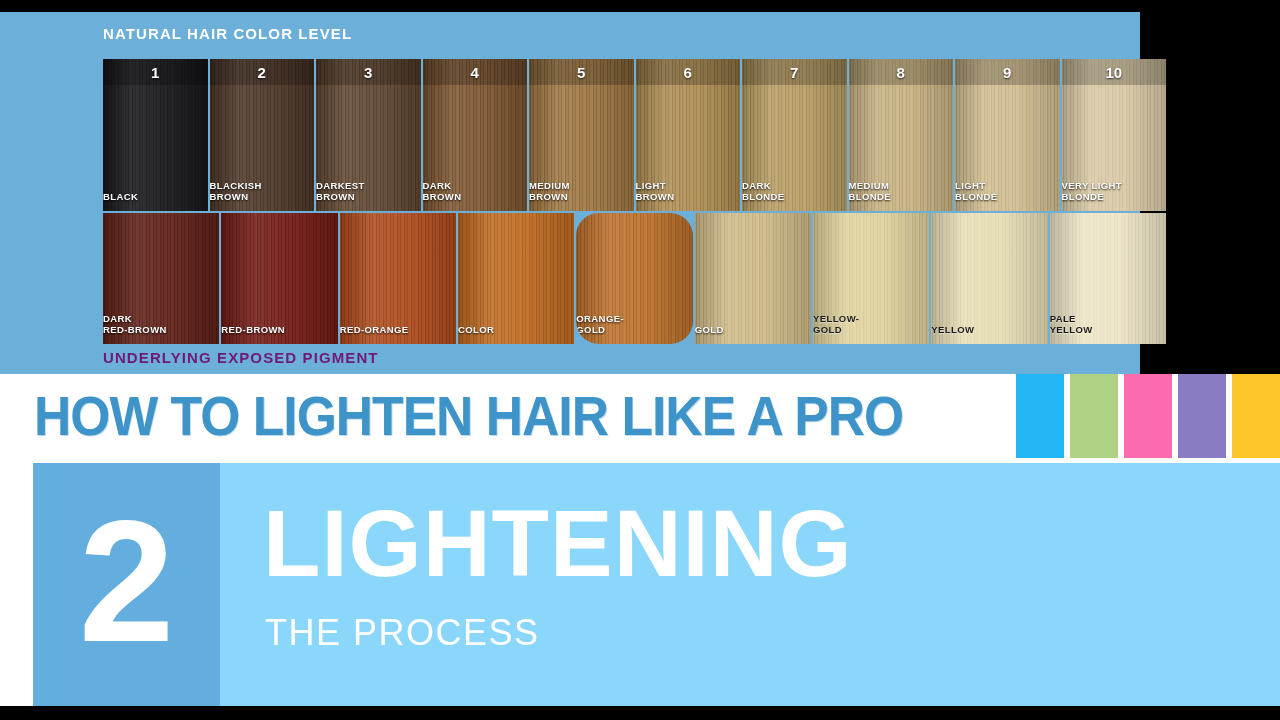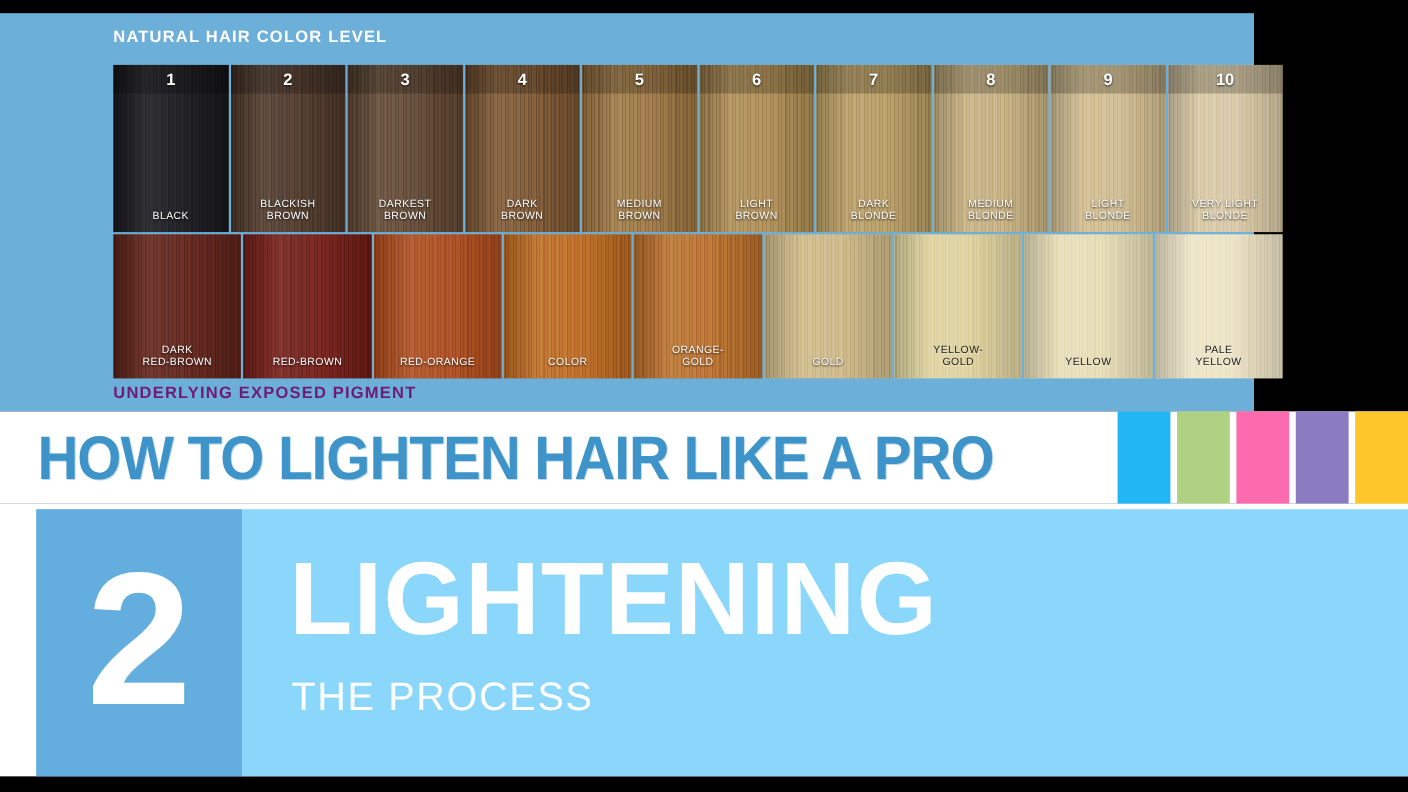--- a/index.html
+++ b/index.html
@@ -38,22 +38,22 @@
     mix-blend-mode:overlay;opacity:.85;}
   .sheen{position:absolute;inset:0;
     background:linear-gradient(90deg, rgba(0,0,0,.22) 0%, rgba(255,255,255,.10) 28%,
       rgba(255,255,255,.05) 60%, rgba(0,0,0,.18) 100%);}
 
   .numberbar{position:absolute;left:0;top:0;right:0;height:26px;
      background:rgba(0,0,0,0.22);display:flex;align-items:center;justify-content:center;}
   .numberbar .num{color:#fff;font-size:15px;font-weight:bold;
      text-shadow:0 1px 2px rgba(0,0,0,.75);}
 
-  .swlabel{position:absolute;left:0;right:0;bottom:9px;text-align:center;
-     font-size:9.5px;font-weight:normal;line-height:11px;letter-spacing:.4px;
+  .swlabel{position:absolute;left:0;right:0;bottom:9px;text-align:left;
+     font-size:9.5px;font-weight:bold;line-height:11px;letter-spacing:.4px;
      color:#ffffff;text-shadow:0 1px 2px rgba(0,0,0,.85);}
   .swlabel.dark{color:#1a1a1a;text-shadow:0 1px 1px rgba(255,255,255,.5);}
 
   
   .title-banner{position:absolute;left:0;top:374px;width:1280px;height:84px;background:#ffffff;}
   .title-text{position:absolute;left:34px;top:6px;font-size:56px;line-height:72px;
      font-weight:bold;color:#3E94C8;letter-spacing:-1px;
      transform:scaleX(.92);transform-origin:left center;white-space:nowrap;
      text-shadow:1px 1px 0 rgba(62,148,200,.35);}
   .color-chips{position:absolute;right:0;top:0;height:84px;display:flex;gap:6px;}
@@ -180,21 +180,21 @@
           <div class="swatch" style="background: rgb(168, 72, 27);">
             <div class="sheen"></div>
             <div class="strands"></div>
             <div class="swlabel">RED-ORANGE</div>
           </div>
           <div class="swatch" style="background: rgb(185, 102, 31);">
             <div class="sheen"></div>
             <div class="strands"></div>
             <div class="swlabel">COLOR</div>
           </div>
-          <div class="swatch" style="background: rgb(182, 108, 42);">
+          <div class="swatch" style="background: rgb(182, 108, 42); border-radius: 23px;">
             <div class="sheen"></div>
             <div class="strands"></div>
             <div class="swlabel">ORANGE-<br>GOLD</div>
           </div>
           <div class="swatch" style="background: rgb(203, 182, 132);">
             <div class="sheen"></div>
             <div class="strands"></div>
             <div class="swlabel">GOLD</div>
           </div>
           <div class="swatch" style="background: rgb(221, 208, 155);">

